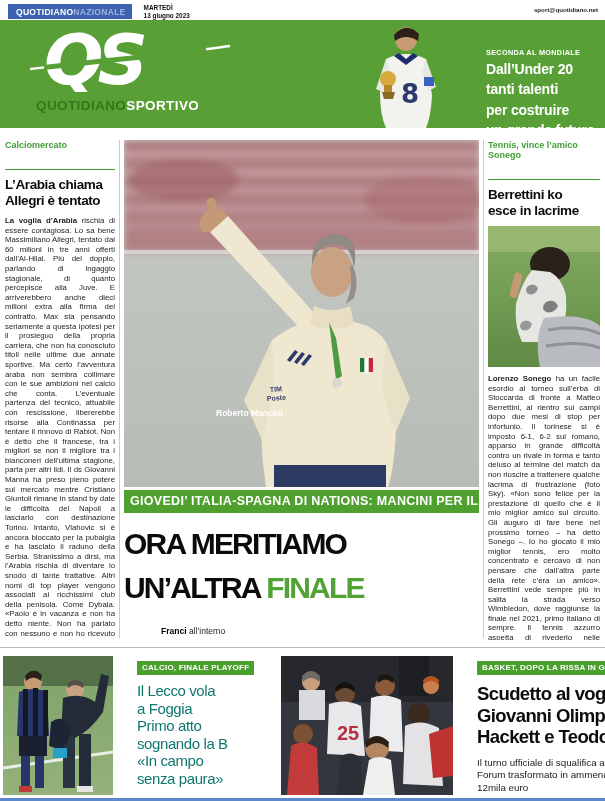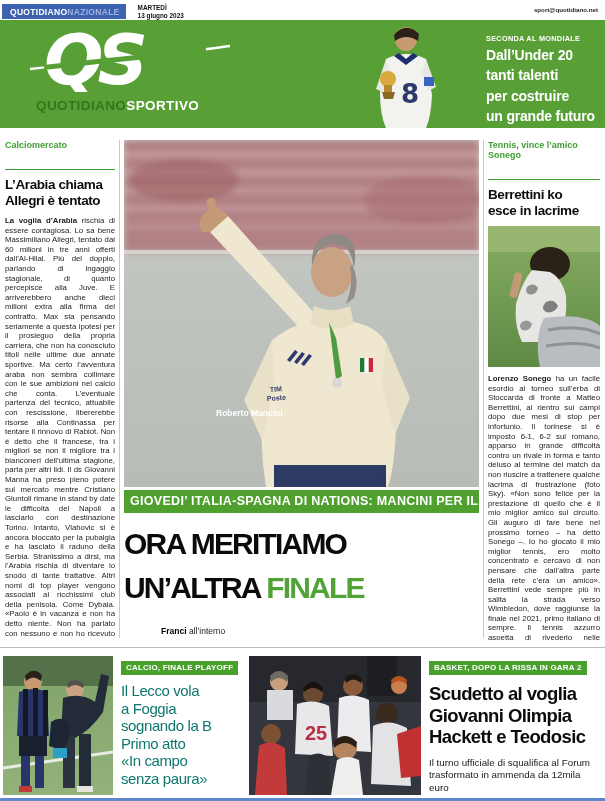--- a/index.html
+++ b/index.html
@@ -1,34 +1,34 @@
 <!DOCTYPE html>
 <html><head>
 <meta charset="utf-8">
 <style>
   * { margin:0; padding:0; box-sizing:border-box; }
   html,body { width:605px; height:801px; background:#fff; overflow:hidden;
               font-family:"Liberation Sans", sans-serif; }
   .page { position:relative; width:605px; height:801px; background:#fff; }
 
   
-  .topbar { display:flex; align-items:flex-start; padding:4px 7px 0 2px; height:20px; }
+  .topbar { display:flex; align-items:flex-start; padding:4px 7px 0 8px; height:20px; }
   .brand-box { background:#3d63b0; color:#fff; font-weight:bold; font-size:8.5px;
                padding:2.5px 6px 2.5px 8px; letter-spacing:.3px; white-space:nowrap; }
   .brand-box .lite { color:#9db2de; }
   .dateblock { margin-left:12px; font-size:6.4px; font-weight:bold; line-height:1.25; color:#111; }
   .email { margin-left:auto; font-size:6.2px; font-weight:bold; color:#222; padding-top:2px; }
 
   
   .banner { position:relative; height:108px; background:#58a036; overflow:hidden; }
   .logo-area { position:absolute; left:30px; top:6px; }
   .logo-sub { font-size:13.5px; font-weight:bold; letter-spacing:.4px; margin-top:2px; padding-left:6px; }
   .logo-sub .dk { color:#2f7a1c; } .logo-sub .wh { color:#fff; }
   .banner-player { position:absolute; left:352px; bottom:0; width:106px; height:103px; }
-  .promo { position:absolute; left:486px; top:14px; width:114px; color:#fff; }
+  .promo { position:absolute; left:486px; top:28px; width:114px; color:#fff; }
   .promo-kicker { font-size:7.3px; font-weight:bold; letter-spacing:.3px; }
   .promo-line { font-size:14px; font-weight:bold; line-height:1.17; letter-spacing:-.2px; white-space:nowrap; margin-top:4px; }
   .promo-line:first-of-type { margin-top:5px; }
   .promo-byline { margin-top:9px; font-size:7px; opacity:.72; }
 
   
   .main { display:grid; grid-template-columns:110px 1px 355px 1px 112px; column-gap:4px;
           padding:12px 5px 0 5px; height:519px; overflow:hidden; }
   .vdiv { background:#c9c9c9; width:1px; height:498px; }
   .kicker { display:block; color:#3f9e33; font-size:9px; font-weight:bold;
@@ -46,21 +46,21 @@
   .main-head { margin-top:9px; font-weight:bold; color:#0b0b0b; font-size:30px;
                line-height:44px; letter-spacing:-1.8px; white-space:nowrap; }
   .main-head .accent { color:#52a336; }
   .byline { font-size:8.5px; color:#222; }
   .center-col .byline { margin-top:16px;margin-left:37px; }
   .byline b { color:#000; }
   .right-photo { width:112px; height:141px; margin:2px 0 7px; display:block; }
 
   
   .hdiv { height:1px; background:#b9b9b9; }
-  .bottom { display:grid; grid-template-columns:110px 120px 172px 1fr; column-gap:8px;
+  .bottom { display:grid; grid-template-columns:110px 120px 172px 1fr; column-gap:24px;
             padding:8px 5px 0 3px; height:150px; overflow:hidden; }
   .bphoto { width:100%; height:139px; display:block; }
   .label { display:inline-block; background:#4aa02c; color:#fff; font-weight:bold;
            font-size:8px; padding:2.5px 5px 3px; letter-spacing:.2px; white-space:nowrap; }
   .calcio h3 { font-size:15px; line-height:17.5px; letter-spacing:-.4px; margin-top:7px;
                color:#0f766e; font-weight:normal; }
   .calcio h3 .hl, .basket h3 .hl { display:block; white-space:nowrap; }
   .calcio .byline { margin-top:9px; font-size:8px; }
   .basket h3 { font-size:18.5px; line-height:21.5px; letter-spacing:-.6px; margin-top:8px;
                color:#0c0c0c; font-weight:bold; }
@@ -278,22 +278,22 @@
 
       <path d="M48,66 Q60,58 66,70 Q68,86 58,94 L46,90 Z" fill="#1d2433"></path>
       <rect x="50" y="92" width="14" height="10" fill="#2aa0c8"></rect>
     </svg>
 
     <article class="calcio">
       <span class="label">CALCIO, FINALE PLAYOFF</span>
       <h3>
         <span class="hl">Il Lecco vola</span>
         <span class="hl">a Foggia</span>
+        <span class="hl">Primo atto</span>
         <span class="hl">sognando la B</span>
-        <span class="hl">Primo atto</span>
         <span class="hl">«In campo</span>
         <span class="hl">senza paura»</span>
       </h3>
       <div class="byline">
         <b>D’Eri</b><span> all’interno</span>
       </div>
     </article>
 
     <svg class="bphoto" viewBox="0 0 172 139">
       <rect width="172" height="139" fill="#33363c"></rect>

